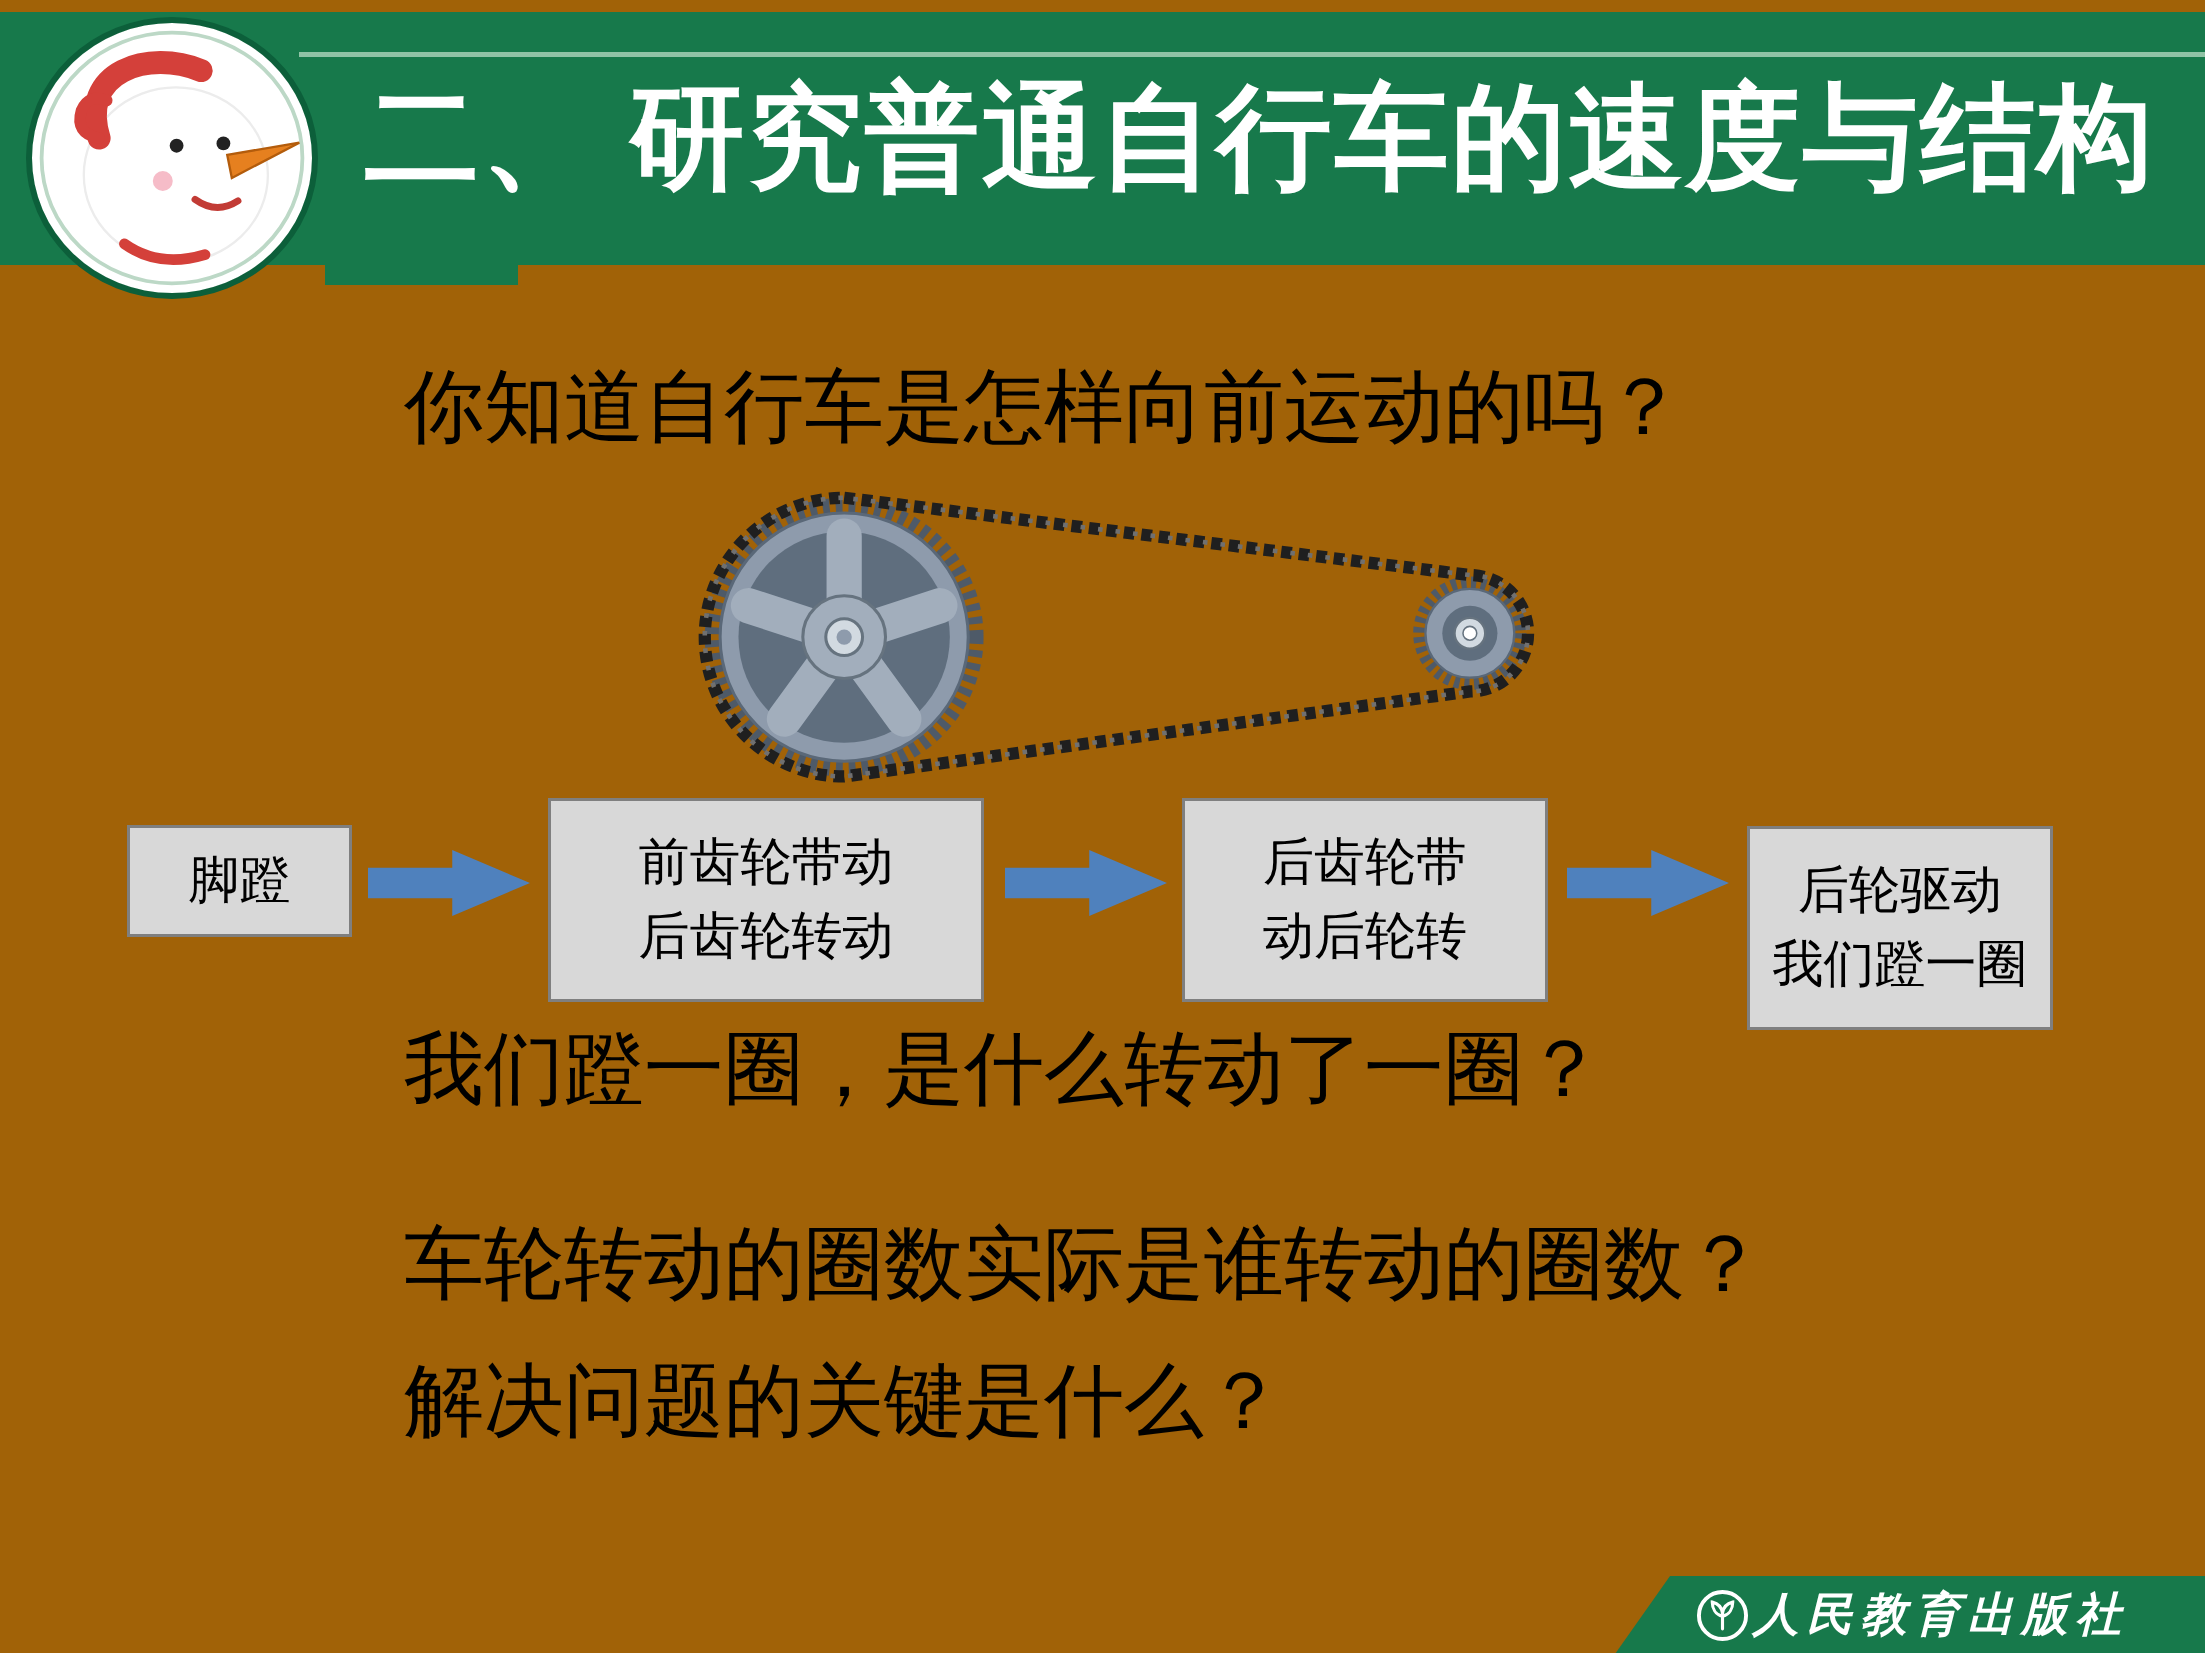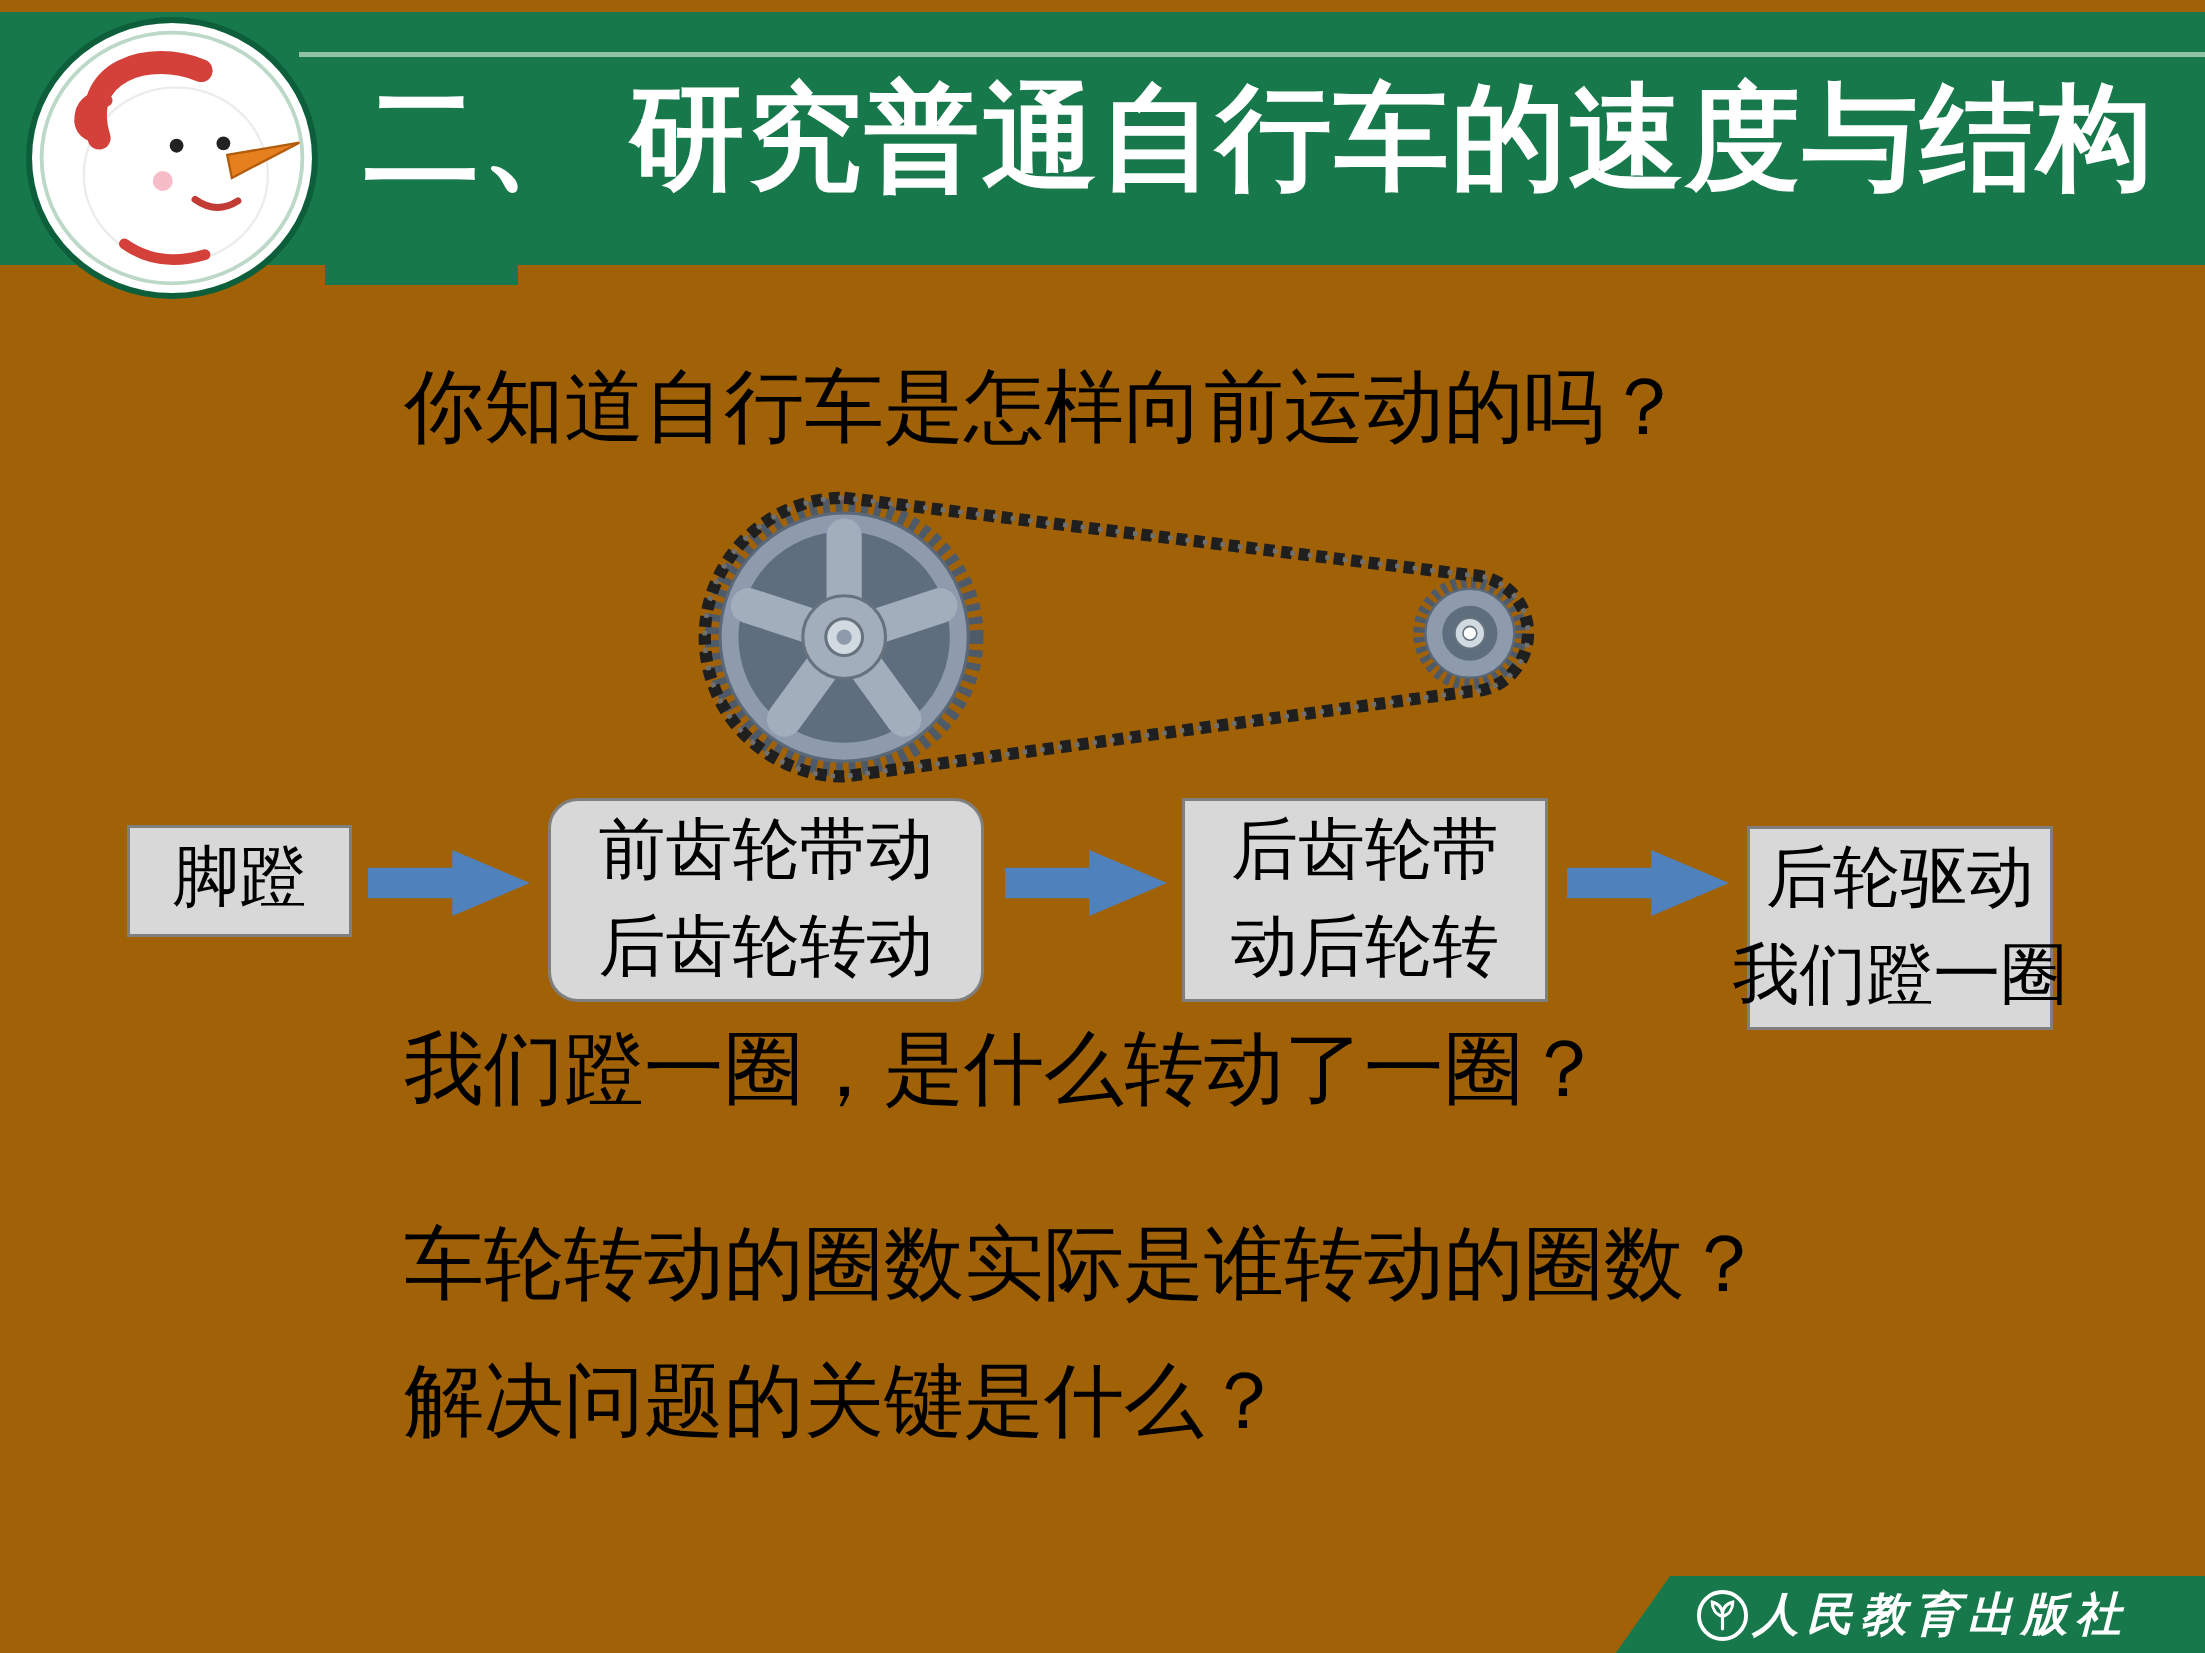--- a/index.html
+++ b/index.html
@@ -82,28 +82,28 @@
 
   
   .flow-box {
     position: absolute;
     background: #d8d8d8;
     border: 3.1px solid #7f7f7f;
     box-sizing: border-box;
     display: flex;
     flex-direction: column;
     align-items: center;
-    justify-content: flex-start;
-    font-size: 67px;
+    justify-content: center;
+    font-size: 51px;
     color: #000;
     line-height: 1.45;
     white-space: nowrap;
   }
   #flow-box-pedal      { left: 127px;  top: 825px; width: 225px; height: 112px; }
-  #flow-box-frontgear  { left: 548px;  top: 798px; width: 436px; height: 204px; border-radius: 30px; }
+  #flow-box-frontgear  { left: 548px;  top: 798px; width: 436px; height: 204px; }
   #flow-box-reargear   { left: 1182px; top: 798px; width: 366px; height: 204px; }
   #flow-box-rearwheel  { left: 1747px; top: 826px; width: 306px; height: 204px; }
 
   .flow-arrow {
     position: absolute;
     width: 162px; height: 66px;
     background: #4f81bd;
     clip-path: polygon(0 27%, 52% 27%, 52% 0, 100% 50%, 52% 100%, 52% 73%, 0 73%);
   }
   #flow-arrow-1 { left: 368px;  top: 850px; }

